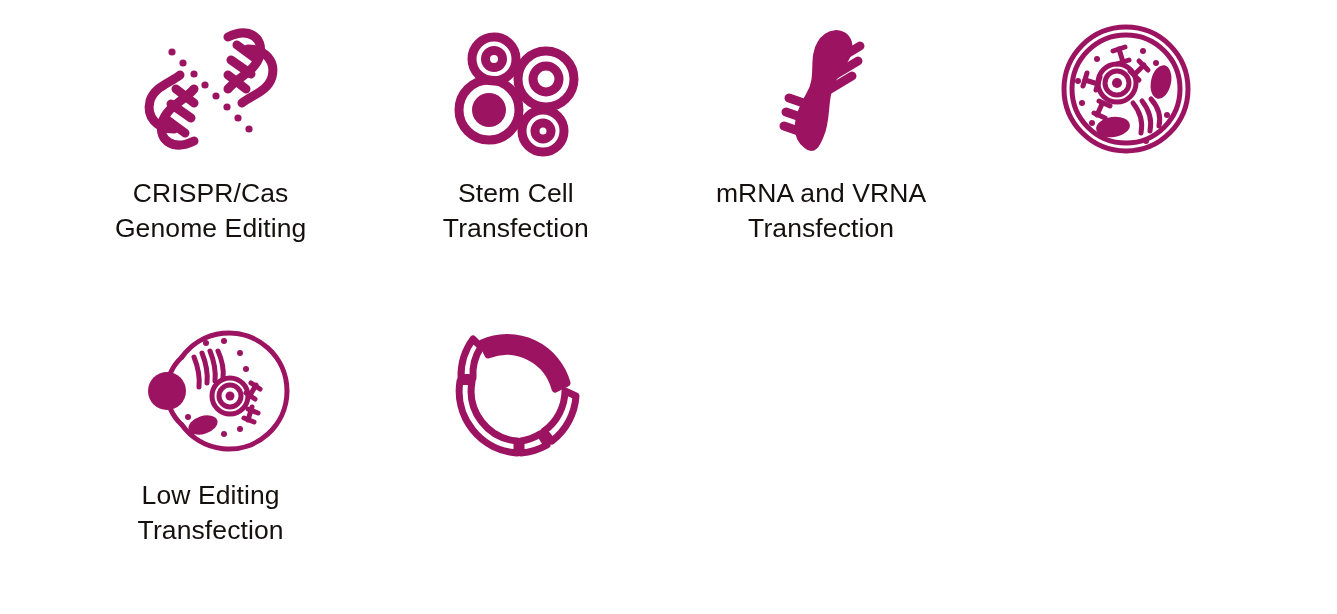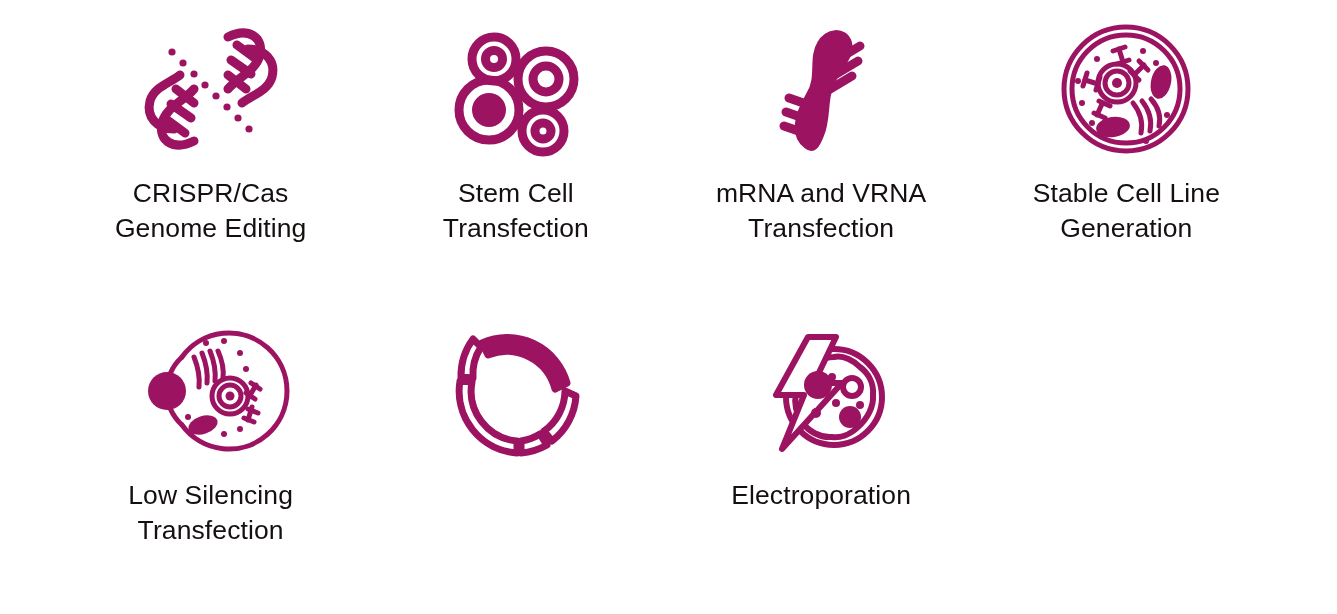--- a/index.html
+++ b/index.html
@@ -176,22 +176,20 @@
           <circle cx="92" cy="32" r="3"></circle>
           <circle cx="105" cy="44" r="3"></circle>
           <circle cx="31" cy="84" r="3"></circle>
           <circle cx="41" cy="104" r="3"></circle>
           <circle cx="95" cy="122" r="3"></circle>
           <circle cx="116" cy="96" r="3"></circle>
           <circle cx="27" cy="62" r="3"></circle>
         </g>
       </svg>
     </div>
-    <div class="feature-label">Stable Cell Line
-Generation</div>
   </div>
 
   <div class="feature-card">
     <div class="feature-icon">
       <svg viewBox="0 0 150 140" xmlns="http://www.w3.org/2000/svg" fill="none" stroke="#9C1361" stroke-width="5" stroke-linecap="round" stroke-linejoin="round">
 
         <path d="M46 36 A58 58 0 1 1 46 104"></path>
         <path d="M46 36 C33 48 31 60 31 70 C31 80 33 92 46 104"></path>
 
         <circle cx="31" cy="70" r="19" fill="#9C1361" stroke="none"></circle>
@@ -220,66 +218,35 @@
           <circle cx="70" cy="22" r="3"></circle>
           <circle cx="88" cy="20" r="3"></circle>
           <circle cx="104" cy="32" r="3"></circle>
           <circle cx="110" cy="48" r="3"></circle>
           <circle cx="52" cy="96" r="3"></circle>
           <circle cx="88" cy="113" r="3"></circle>
           <circle cx="104" cy="108" r="3"></circle>
         </g>
       </svg>
     </div>
-    <div class="feature-label">Low Silencing
+    <div class="feature-label">Low Editing
 Transfection</div>
   </div>
 
   <div class="feature-card">
     <div class="feature-icon">
       <svg viewBox="0 0 150 140" xmlns="http://www.w3.org/2000/svg" fill="none" stroke="#9C1361" stroke-width="7" stroke-linecap="butt" stroke-linejoin="round">
 
         <path d="M47 34 L41 22 A62 62 0 0 1 126 62 L114 68 A50 50 0 0 0 47 34 Z" fill="#9C1361" stroke="#9C1361" stroke-width="7"></path>
 
         <path d="M40 26 L32 18 A62 62 0 0 0 20 56 L32 57 A50 50 0 0 1 40 26 Z"></path>
 
         <path d="M19 60 A62 62 0 0 0 76 132 L76 120 A50 50 0 0 1 31 61 Z"></path>
 
         <path d="M80 132 A62 62 0 0 0 106 124 L99 113 A50 50 0 0 1 80 120 Z"></path>
 
         <path d="M124 70 L135 75 A62 62 0 0 1 111 120 L103 110 A50 50 0 0 0 124 70 Z"></path>
       </svg>
     </div>
   </div>
 
-  <div class="feature-card">
-    <div class="feature-icon">
-      <svg viewBox="0 0 150 140" xmlns="http://www.w3.org/2000/svg" fill="none" stroke="#9C1361" stroke-width="6" stroke-linecap="round" stroke-linejoin="round">
-
-        <circle cx="88" cy="76" r="48"></circle>
-
-        <path d="M88 36
-                 C98 34 108 40 114 46
-                 C122 52 128 62 127 74
-                 C128 86 121 98 112 106
-                 C104 114 94 117 86 116
-                 C74 117 62 110 56 101
-                 C50 92 48 82 50 72
-                 C52 60 60 48 70 42
-                 C76 38 82 36 88 36 Z"></path>
-
-        <path d="M62 16 L30 74 L58 74 L36 128 L96 62 L68 62 L90 16 Z" fill="#ffffff" stroke="#9C1361" stroke-width="6"></path>
-
-        <circle cx="72" cy="64" r="14" fill="#9C1361" stroke="none"></circle>
-        <circle cx="104" cy="96" r="11" fill="#9C1361" stroke="none"></circle>
-        <circle cx="106" cy="66" r="9"></circle>
-        <g fill="#9C1361" stroke="none">
-          <circle cx="86" cy="56" r="4"></circle>
-          <circle cx="90" cy="82" r="4"></circle>
-          <circle cx="70" cy="92" r="5"></circle>
-          <circle cx="114" cy="84" r="4"></circle>
-        </g>
-      </svg>
-    </div>
-    <div class="feature-label">Electroporation</div>
-  </div>
 
 </div>
 
 </body></html>

